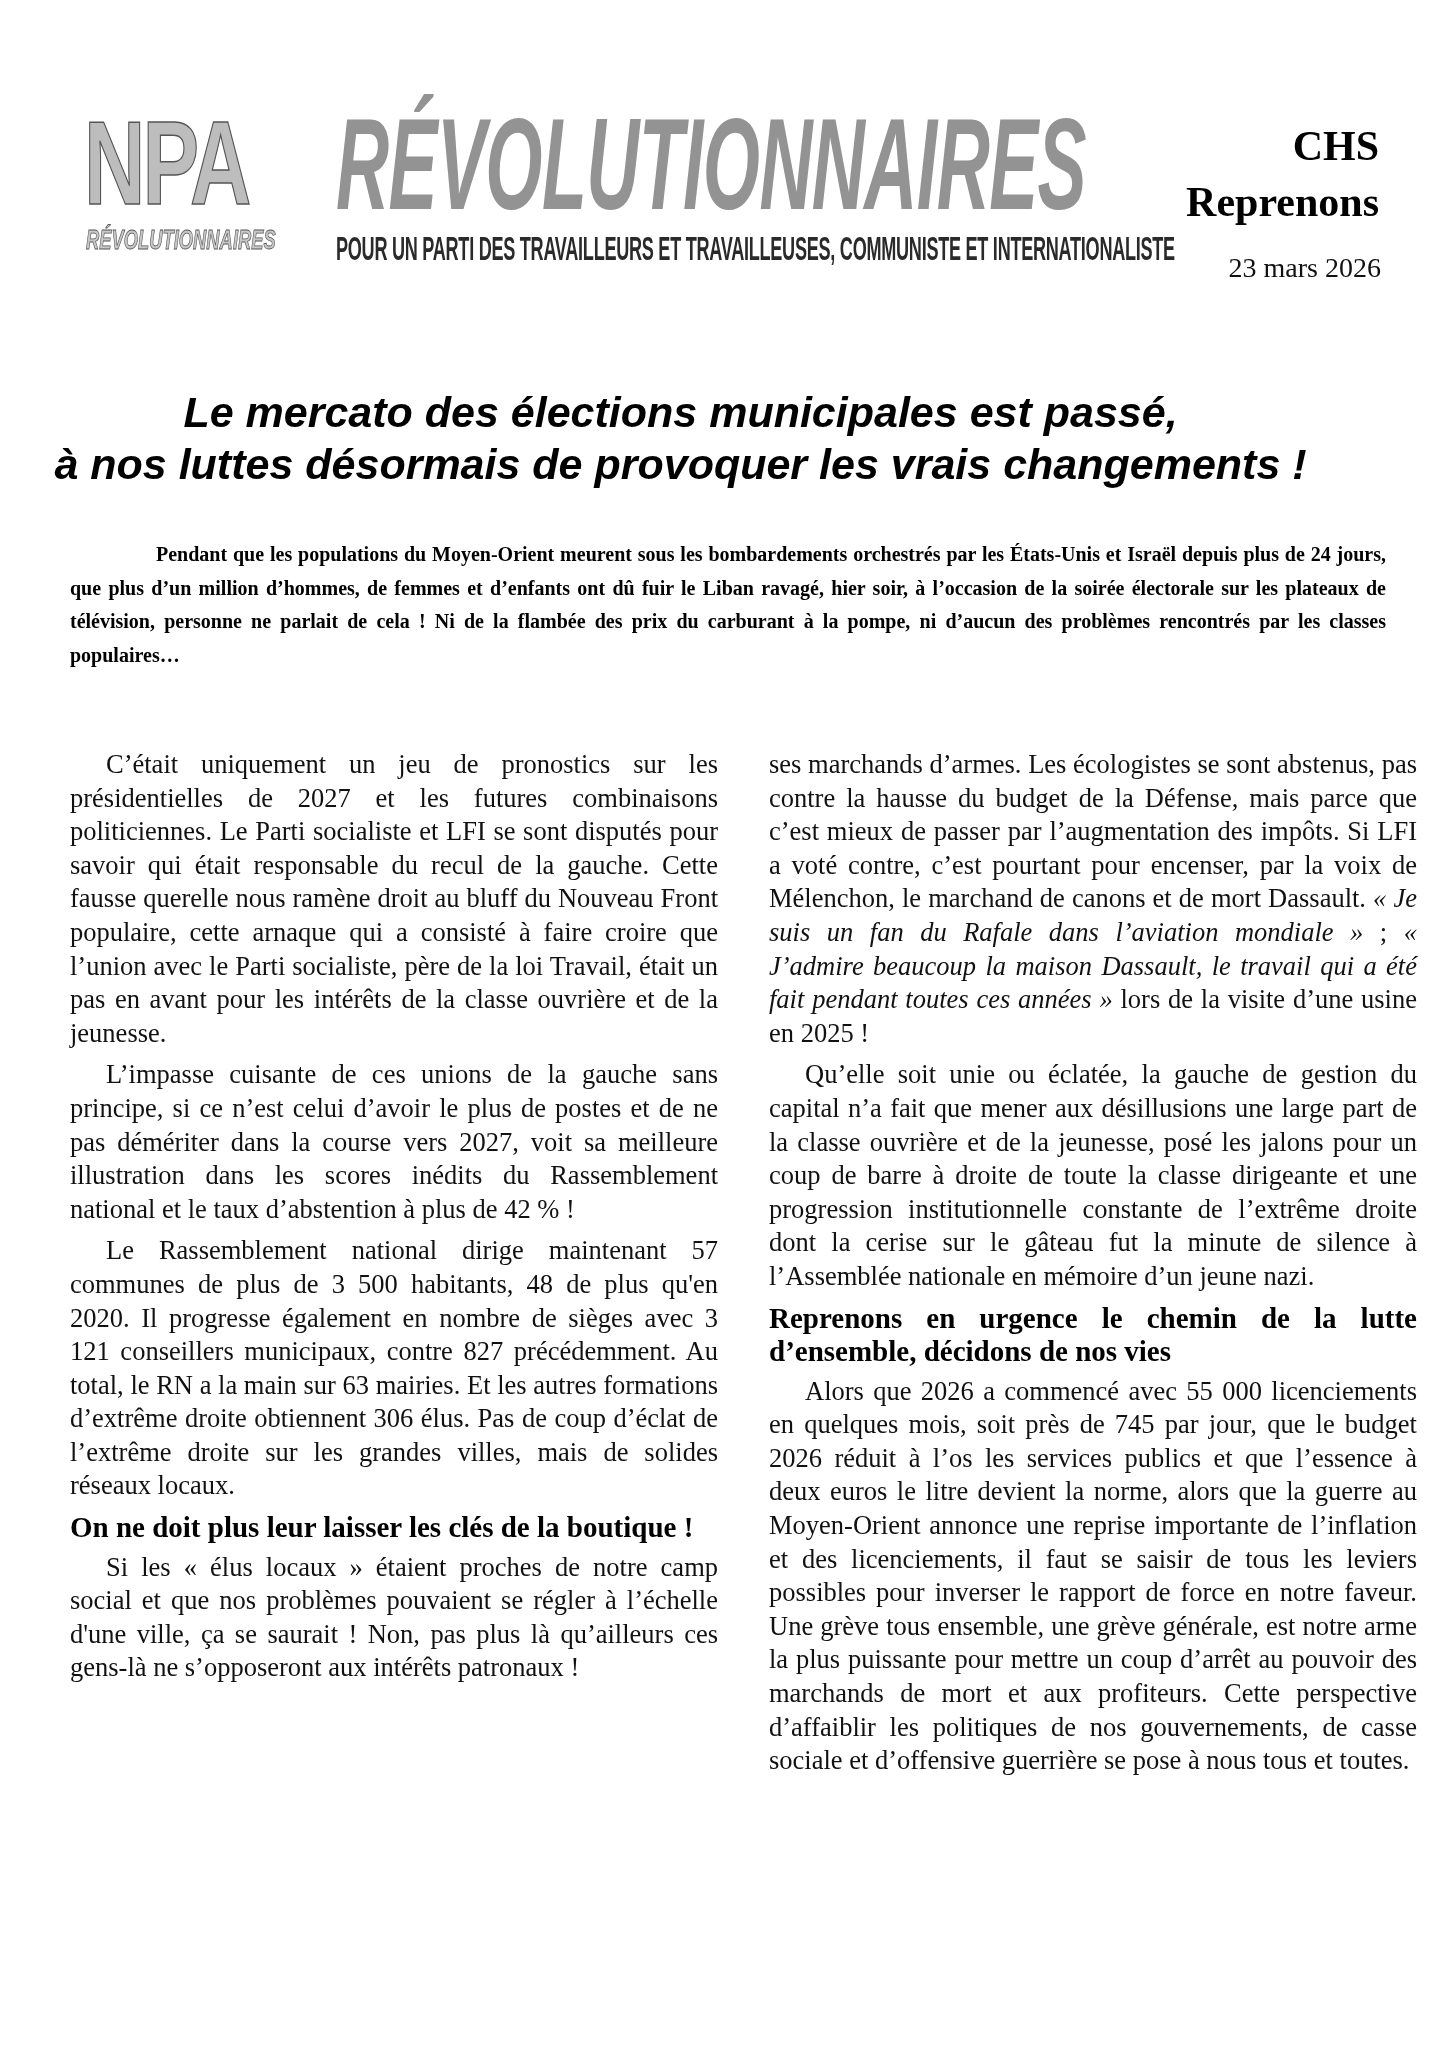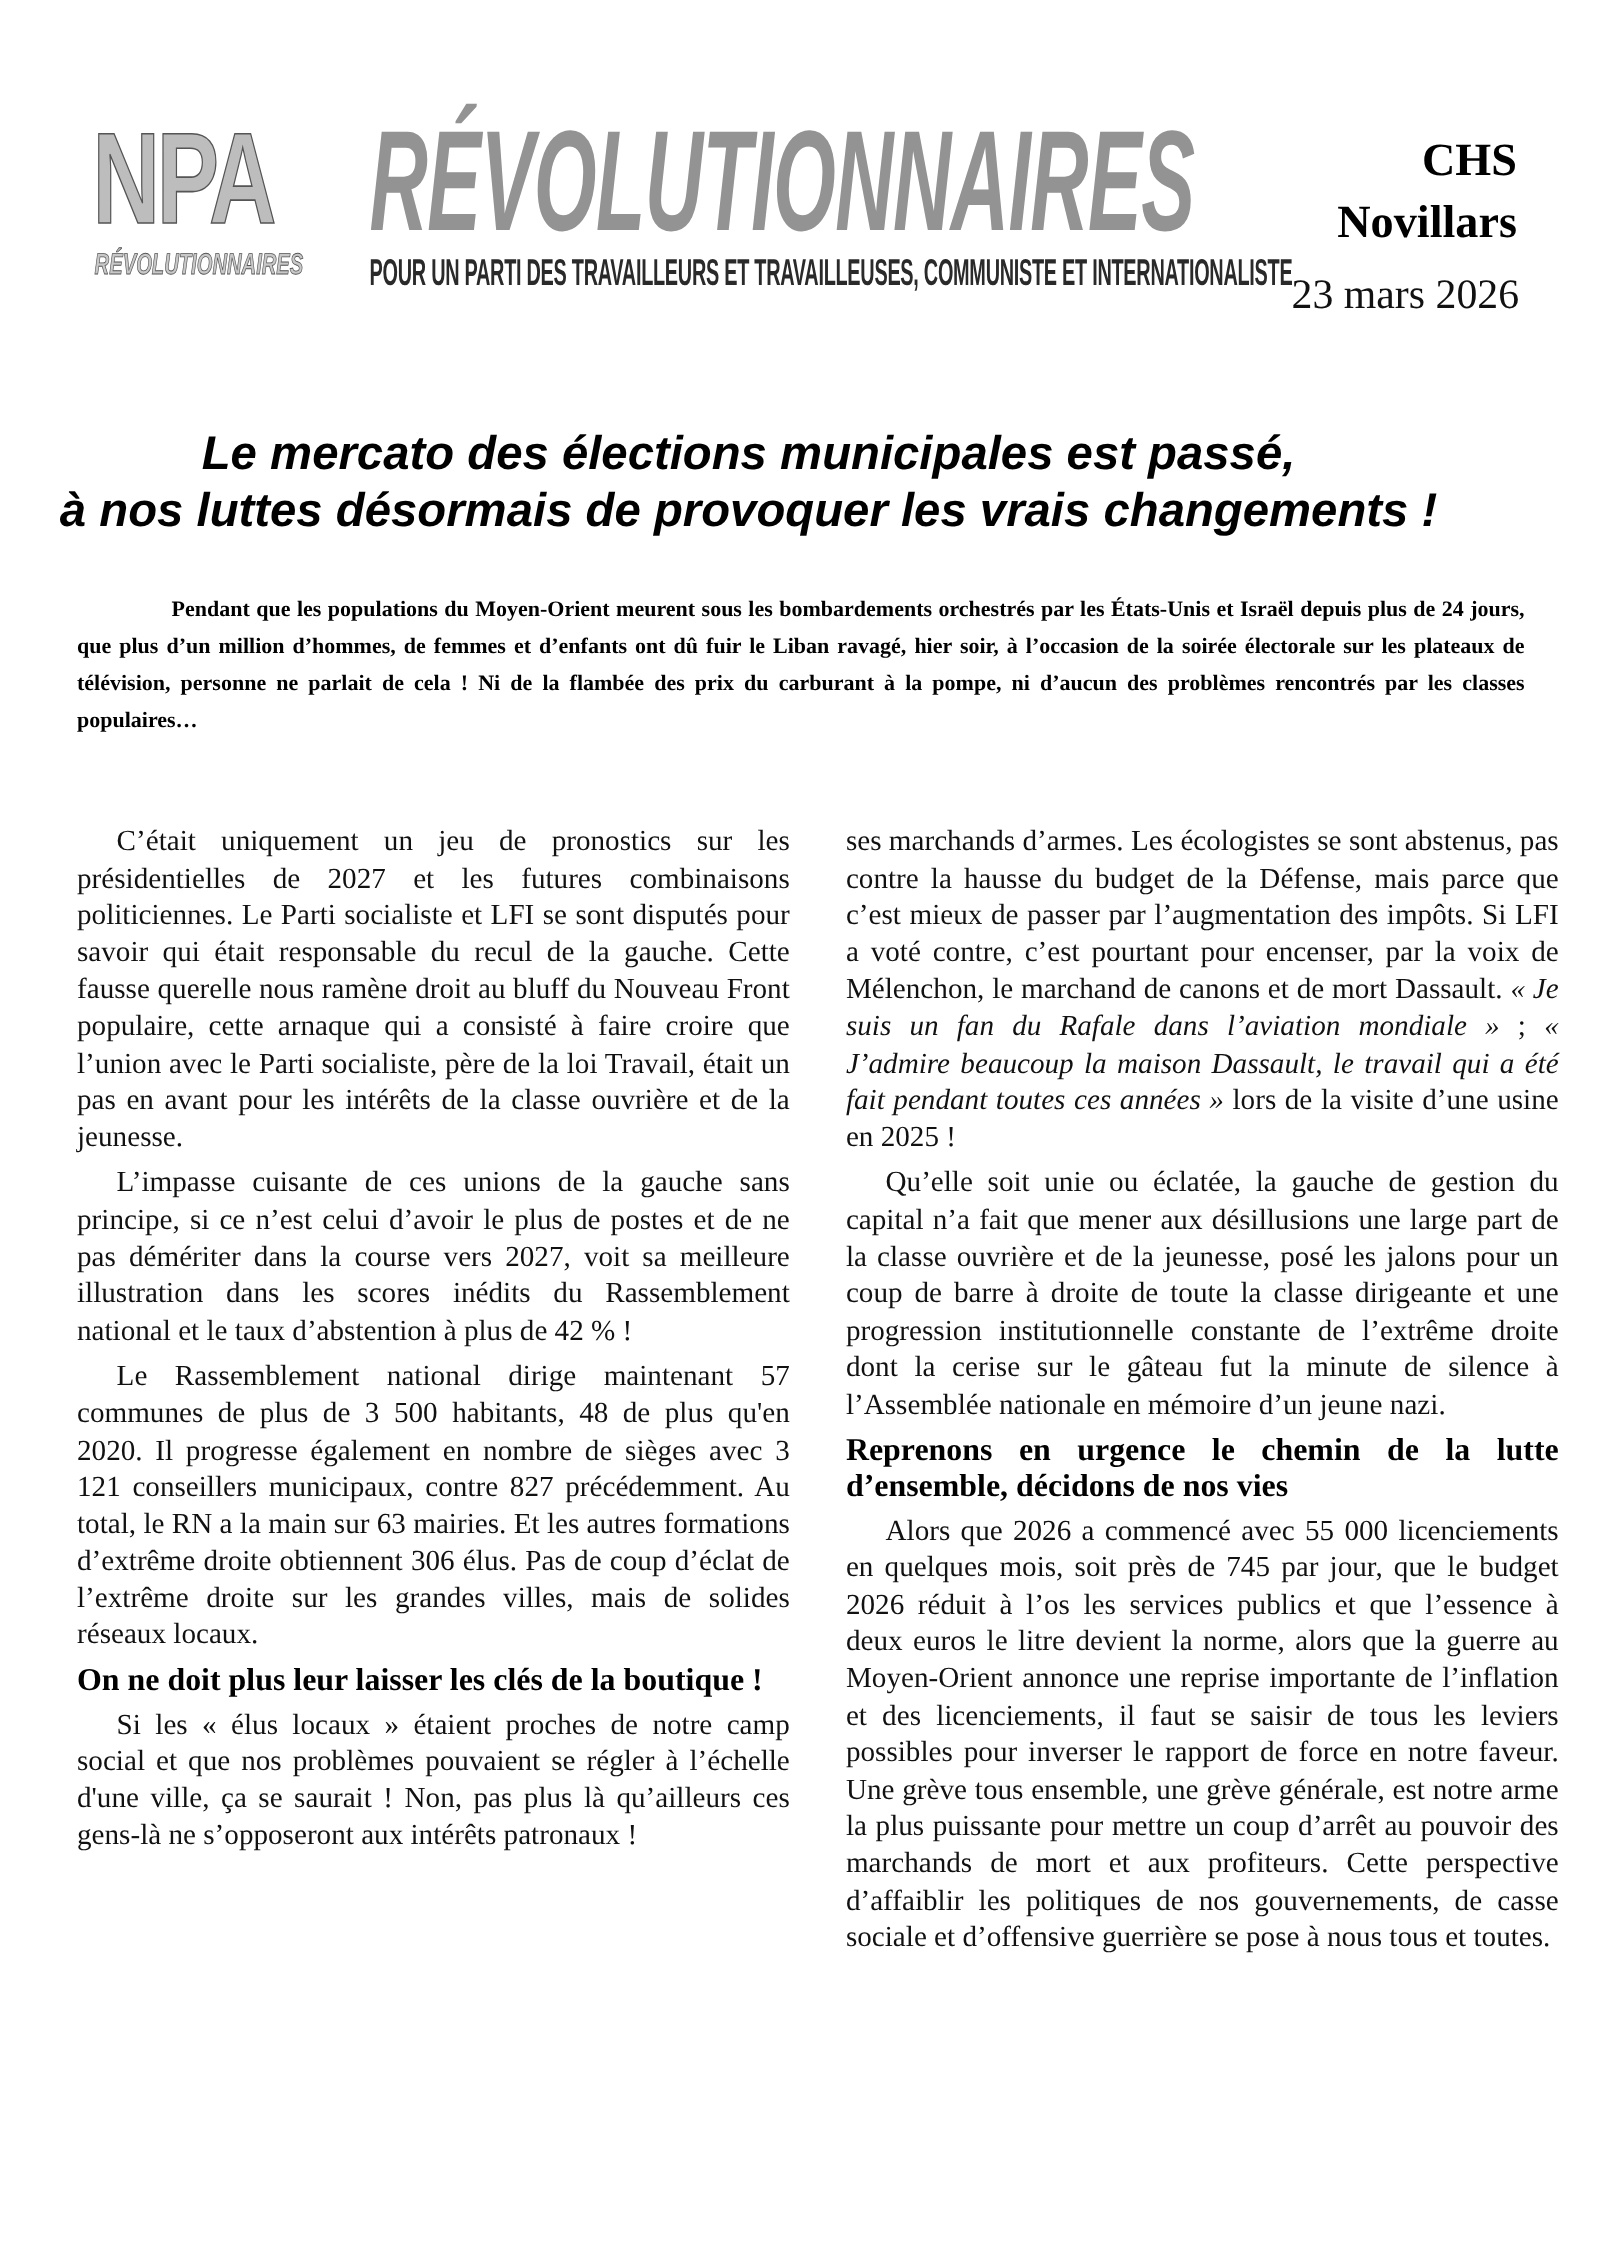--- a/index.html
+++ b/index.html
@@ -37,21 +37,21 @@
   }
 
   .org {
     right: 74px; top: 118px; text-align: right;
     font-family: "Liberation Serif", serif; font-weight: bold;
     font-size: 42px; line-height: 56px; color: #000;
   }
   .date {
     right: 72px; top: 252px; text-align: right;
     font-family: "Liberation Serif", serif;
-    font-size: 38px; line-height: 32px; color: #111;
+    font-size: 28px; line-height: 32px; color: #111;
   }
 
   
   .headline {
     left: 0; width: 1361px; top: 386px; text-align: center;
     font-family: "Liberation Sans", sans-serif; font-style: italic; font-weight: bold;
     font-size: 43px; line-height: 52px; color: #000;
   }
 
   
@@ -81,21 +81,21 @@
 </head>
 <body>
 
 <div class="abs npa-big">NPA</div>
 <div class="abs npa-small">RÉVOLUTIONNAIRES</div>
 <div class="abs main-title">RÉVOLUTIONNAIRES</div>
 <div class="abs tagline">POUR UN PARTI DES TRAVAILLEURS ET TRAVAILLEUSES, COMMUNISTE ET INTERNATIONALISTE</div>
 
 <div class="abs org">
   <div>CHS</div>
-  <div>Novillars</div>
+  <div>Reprenons</div>
 </div>
 <div class="abs date">23 mars 2026</div>
 
 <div class="abs headline">
   <div>Le mercato des élections municipales est passé,</div>
   <div>à nos luttes désormais de provoquer les vrais changements !</div>
 </div>
 
 <div class="abs intro">
   <p>Pendant que les populations du Moyen-Orient meurent sous les bombardements orchestrés par les États-Unis et Israël depuis plus de 24 jours, que plus d’un million d’hommes, de femmes et d’enfants ont dû fuir le Liban ravagé, hier soir, à l’occasion de la soirée électorale sur les plateaux de télévision, personne ne parlait de cela ! Ni de la flambée des prix du carburant à la pompe, ni d’aucun des problèmes rencontrés par les classes populaires…</p>

